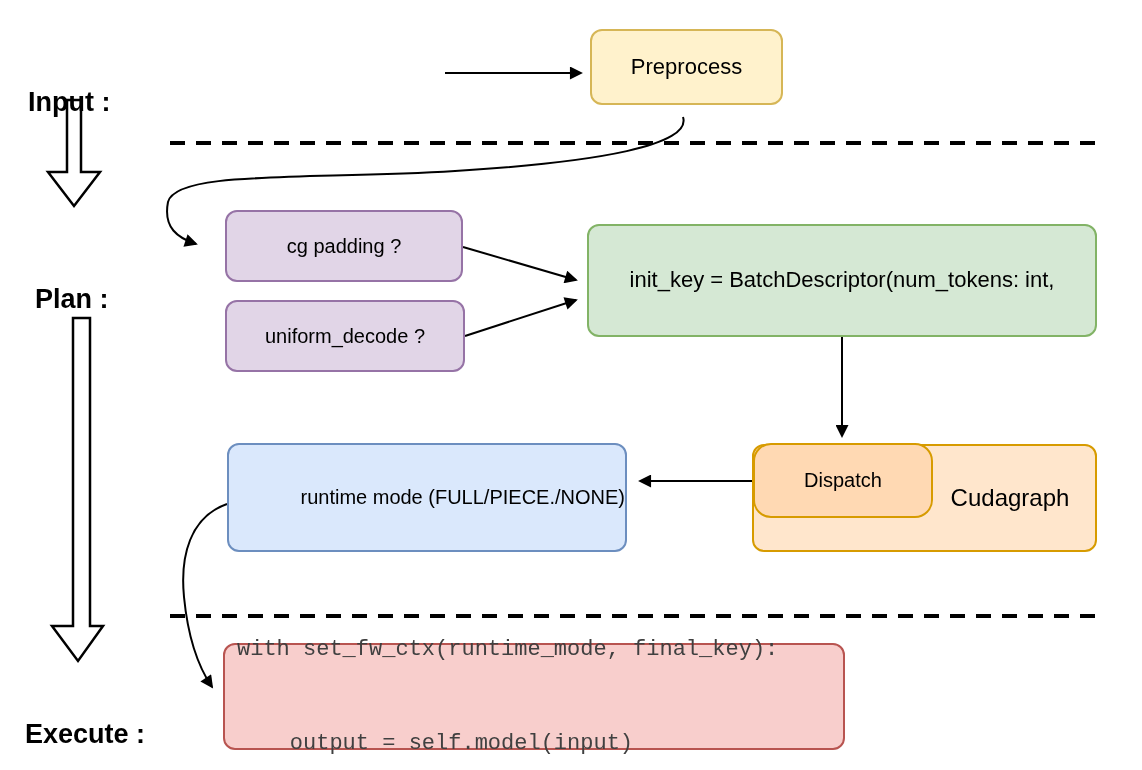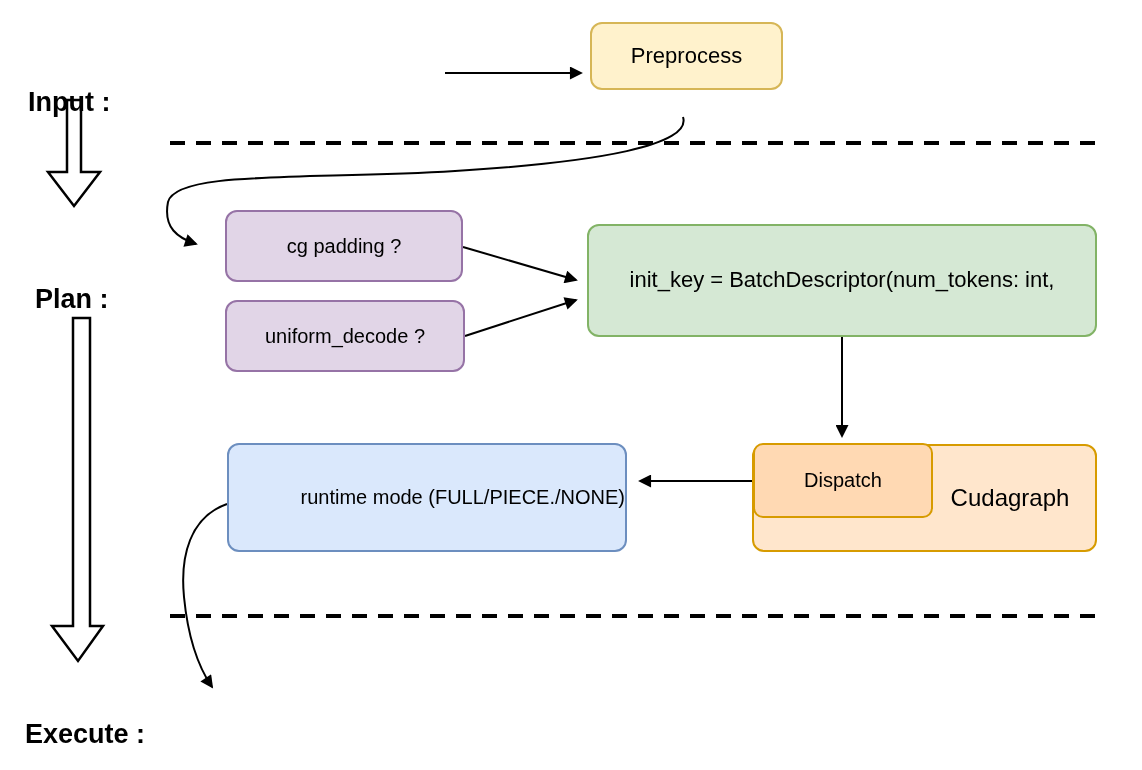--- a/index.html
+++ b/index.html
@@ -58,21 +58,21 @@
     <path d="M842,337 L842,436" stroke="#000" stroke-width="2" fill="none" marker-end="url(#arrowhead)"></path>
     <path d="M752,481 L640,481" stroke="#000" stroke-width="2" fill="none" marker-end="url(#arrowhead)"></path>
     <path d="M227,504 C190,517 180,556 184,597 C188,638 197,665 212,687" stroke="#000" stroke-width="2" fill="none" marker-end="url(#arrowhead)"></path>
   </svg>
 
   <div class="stage-label" style="left:28px;top:40px;">Input :</div>
   <div class="stage-label" style="left:35px;top:237px;">Plan :</div>
   <div class="stage-label" style="left:25px;top:672px;">Execute :</div>
 
 
-  <div class="node yellow fs22" style="left:590px;top:22px;width:193px;height:68px;">
+  <div class="node yellow fs22" style="left:590px;top:29px;width:193px;height:76px;">
     <div class="txt">Preprocess</div>
   </div>
 
   <div class="node purple fs23" style="left:225px;top:210px;width:238px;height:72px;">
     <div class="txt">cg padding ?</div>
   </div>
 
   <div class="node purple fs23" style="left:225px;top:300px;width:240px;height:72px;">
     <div class="txt">uniform_decode ?</div>
   </div>
@@ -81,24 +81,30 @@
     <div class="txt">
       <div>init_key = BatchDescriptor(num_tokens: int,</div>
     </div>
   </div>
 
   <div class="node orange-light fs24" style="left:752px;top:444px;width:345px;height:108px;justify-content:flex-end;">
     <div style="width:170px;margin-right:0px;">
       <div>Cudagraph</div>
     </div>
   </div>
-  <div class="node orange-dark fs20" style="left:753px;top:443px;width:180px;height:75px;border-radius:10px;">
+  <div class="node orange-dark fs20" style="left:753px;top:443px;width:180px;height:75px;border-radius:18px;">
     <div class="txt">Dispatch</div>
   </div>
 
   <div class="node blue fs20" style="left:227px;top:443px;width:400px;height:109px;">
     <div class="txt">
       <div>runtime mode (FULL/PIECE./NONE)</div>
     </div>
   </div>
 
+  <div class="node pink code-box" style="left:223px;top:643px;width:622px;height:107px;">
+    <div class="code">
+      <div>with set_fw_ctx(runtime_mode, final_key):</div>
+      <div>    output = self.model(input)</div>
+    </div>
+  </div>
 
 </div>
 
 </body></html>

